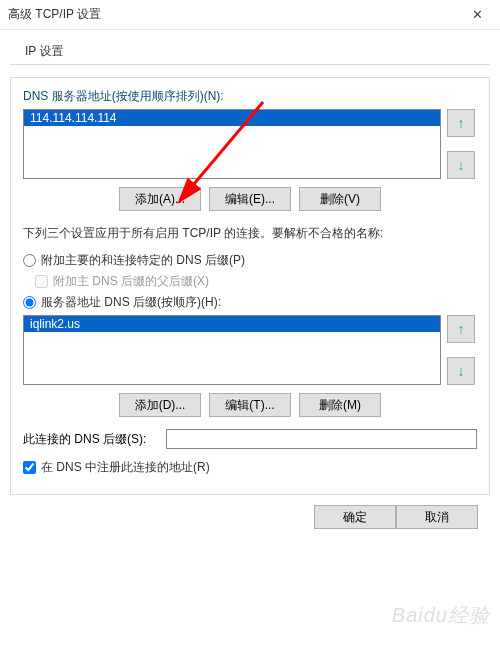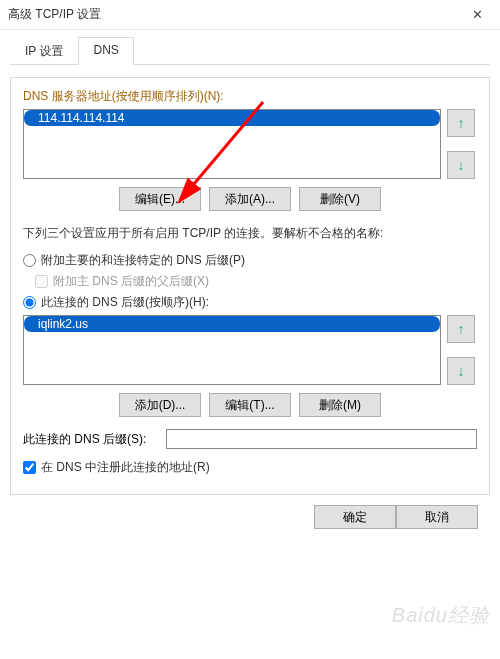--- a/index.html
+++ b/index.html
@@ -5,24 +5,24 @@
   * { box-sizing: border-box; font-family: "Microsoft YaHei", "Segoe UI", Arial, sans-serif; }
   body { margin: 0; padding: 0; width: 500px; height: 659px; background: #fff; font-size: 12px; overflow: hidden; }
   .titlebar { height: 30px; display: flex; align-items: center; padding: 0 0 0 8px; border-bottom: 1px solid #e8e8e8; color: #333; font-size: 12px; gap: 44px; }
   .titlebar .spacer { flex: 1; }
   .titlebar .close { width: 45px; height: 30px; display: flex; align-items: center; justify-content: center; font-size: 13px; color: #444; }
   .content { padding: 6px 10px 10px 10px; }
   .tabs { display: flex; border-bottom: 1px solid #d9d9d9; margin-bottom: 12px; position: relative; }
   .tab { padding: 5px 14px; border: 1px solid transparent; border-bottom: none; position: relative; top: 1px; cursor: default; color: #333; }
   .tab.active { border-color: #d9d9d9; background: #fff; }
   .tab-panel { border: 1px solid #d9d9d9; padding: 10px 12px 14px 12px; }
-  .label { color: #a16207; margin-bottom: 4px; display: block; }
+  .label { color: #0c4a6e; margin-bottom: 4px; display: block; }
   .list-row { display: flex; gap: 6px; }
   .listbox { border: 1px solid #888; height: 70px; overflow: auto; background: #fff; flex: 1; }
-  .listbox .item { padding: 1px 14px; white-space: nowrap; border-radius: 7px; }
+  .listbox .item { padding: 1px 6px; white-space: nowrap; }
   .listbox .item.selected { background: #0a63c7; color: #fff; }
   .arrow-col { width: 30px; display: flex; flex-direction: column; justify-content: space-between; }
   .arrow-btn { width: 28px; height: 28px; border: 1px solid #adadad; background: #e1e1e1; display: flex; align-items: center; justify-content: center; font-size: 14px; color: #2a8; }
   .btn-row { display: flex; justify-content: center; gap: 8px; margin-top: 8px; }
   .btn { min-width: 82px; height: 24px; border: 1px solid #adadad; background: #e1e1e1; color: #000; font-size: 12px; display: inline-flex; align-items: center; justify-content: center; padding: 0 8px; }
   .section-note { margin: 14px 0 10px 0; color: #333; }
   .radio-row, .check-row { display: flex; align-items: center; margin: 4px 0 4px 0; color: #333; }
   .radio-row input, .check-row input { margin: 0 5px 0 0; }
   .indent { margin-left: 12px; }
   .disabled-text { color: #9b9b9b; }
@@ -39,58 +39,57 @@
   <span>高级 TCP/IP 设置</span>
   <span class="spacer"></span>
   <div class="close">
     <span>✕</span>
   </div>
 </div>
 
 <div class="content">
   <div class="tabs">
     <div class="tab"><span>IP 设置</span></div>
-    <div class="tab active"><span>DNS</span></div>
   </div>
 
   <div class="tab-panel">
 
     <span class="label">DNS 服务器地址(按使用顺序排列)(N):</span>
     <div class="list-row">
       <div class="listbox">
         <div class="item selected">114.114.114.114</div>
       </div>
       <div class="arrow-col">
         <button class="arrow-btn">
             <span>↑</span>
           </button>
         <button class="arrow-btn">
             <span>↓</span>
           </button>
       </div>
     </div>
     <div class="btn-row">
+      <button class="btn">添加(A)...</button>
       <button class="btn">编辑(E)...</button>
-      <button class="btn">添加(A)...</button>
       <button class="btn">删除(V)</button>
     </div>
 
     <div class="section-note">下列三个设置应用于所有启用 TCP/IP 的连接。要解析不合格的名称:</div>
 
     <label class="radio-row">
       <input type="radio" name="suffixmode" style="">
       <span>附加主要的和连接特定的 DNS 后缀(P)</span>
     </label>
     <label class="check-row indent disabled-text">
       <input type="checkbox" disabled="" style="">
       <span>附加主 DNS 后缀的父后缀(X)</span>
     </label>
     <label class="radio-row">
       <input type="radio" name="suffixmode" checked="" style="">
-      <span>此连接的 DNS 后缀(按顺序)(H):</span>
+      <span>服务器地址 DNS 后缀(按顺序)(H):</span>
     </label>
 
     <div class="list-row">
       <div class="listbox">
         <div class="item selected">iqlink2.us</div>
       </div>
       <div class="arrow-col">
         <button class="arrow-btn">
             <span>↑</span>
           </button>

